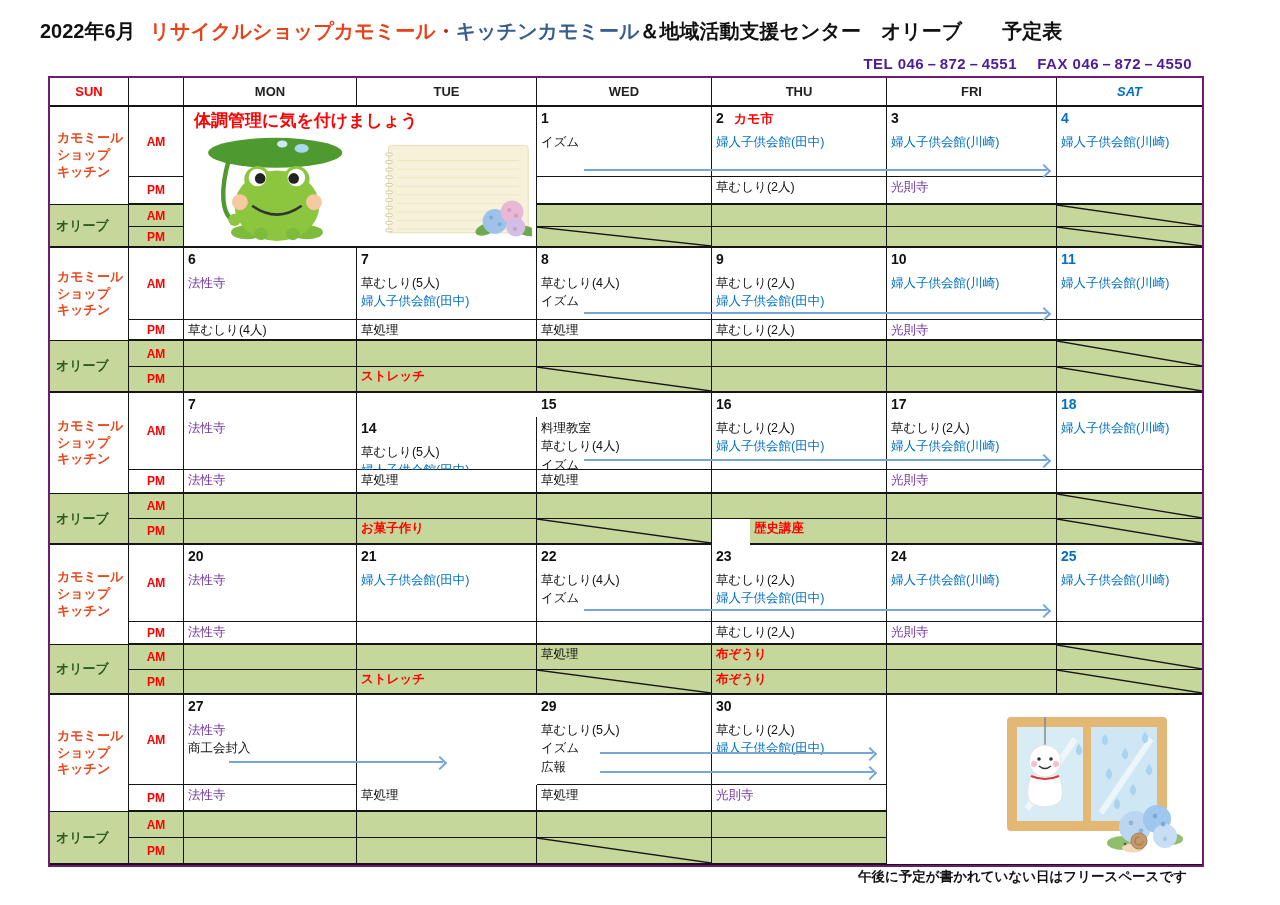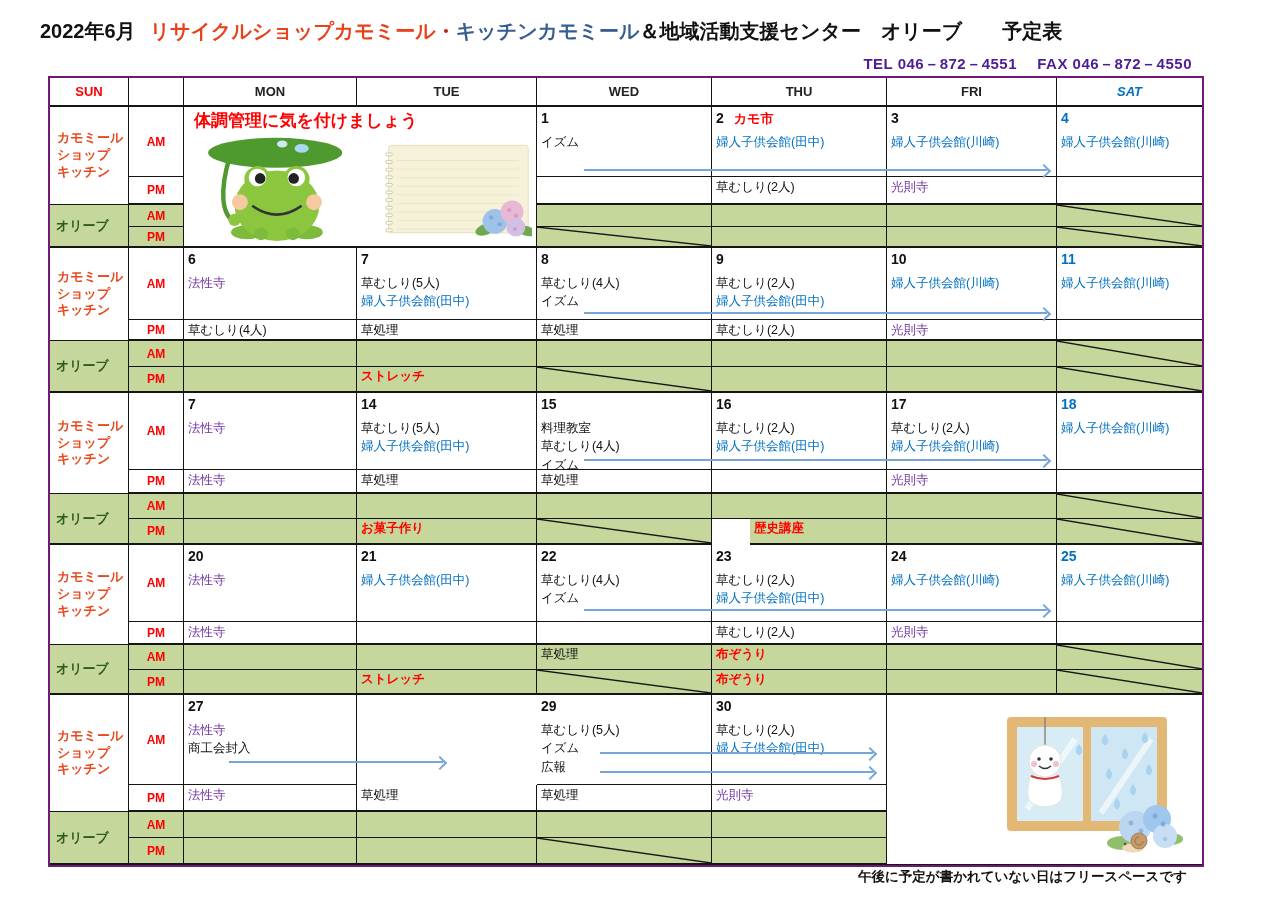--- a/index.html
+++ b/index.html
@@ -200,21 +200,21 @@
     <div class="cell lab-oli olive bb2" style="grid-area: 12 / 1 / 14 / 2;">オリーブ</div>
     <div class="cell mark olive" style="grid-area: 12 / 2 / 13 / 3;">AM</div>
     <div class="cell mark olive bb2" style="grid-area: 13 / 2 / 14 / 3;">PM</div>
     <div class="cell daycell" style="grid-area: 10 / 3 / 11 / 4;">
       <div><span class="date">7</span></div>
       <div class="entry c-p first">法性寺</div>
     </div>
     <div class="cell daycell bb2" style="grid-area: 11 / 3 / 12 / 4;">
       <div class="c-p">法性寺</div>
     </div>
-    <div class="cell daycell" style="grid-area: 10 / 4 / 11 / 5;">
+    <div class="cell daycell" style="grid-area: 10 / 4 / 11 / 5; margin-top: 24px;">
       <div><span class="date">14</span></div>
       <div class="entry c-k first">草むしり(5人)</div>
       <div class="entry c-b">婦人子供会館(田中)</div>
     </div>
     <div class="cell daycell bb2" style="grid-area: 11 / 4 / 12 / 5;">
       <div class="c-k">草処理</div>
     </div>
     <div class="cell daycell" style="grid-area: 10 / 5 / 11 / 6;">
       <div><span class="date">15</span></div>
       <div class="entry c-k first">料理教室</div>

